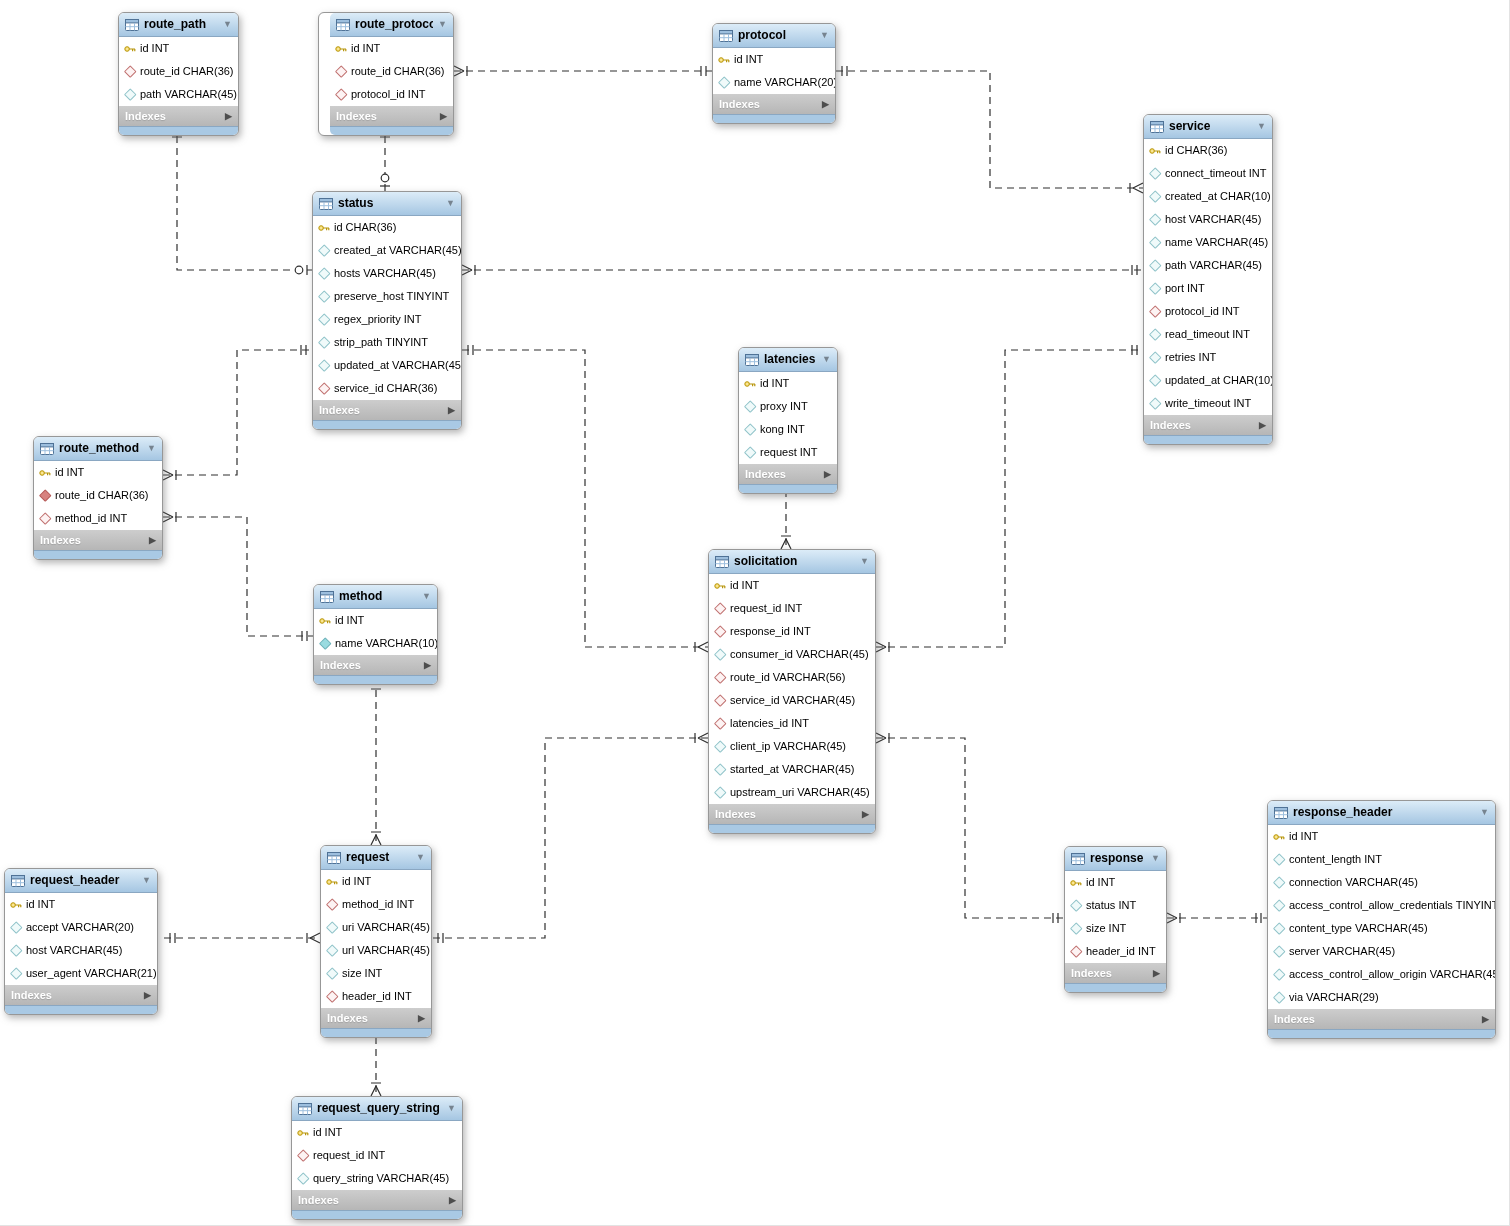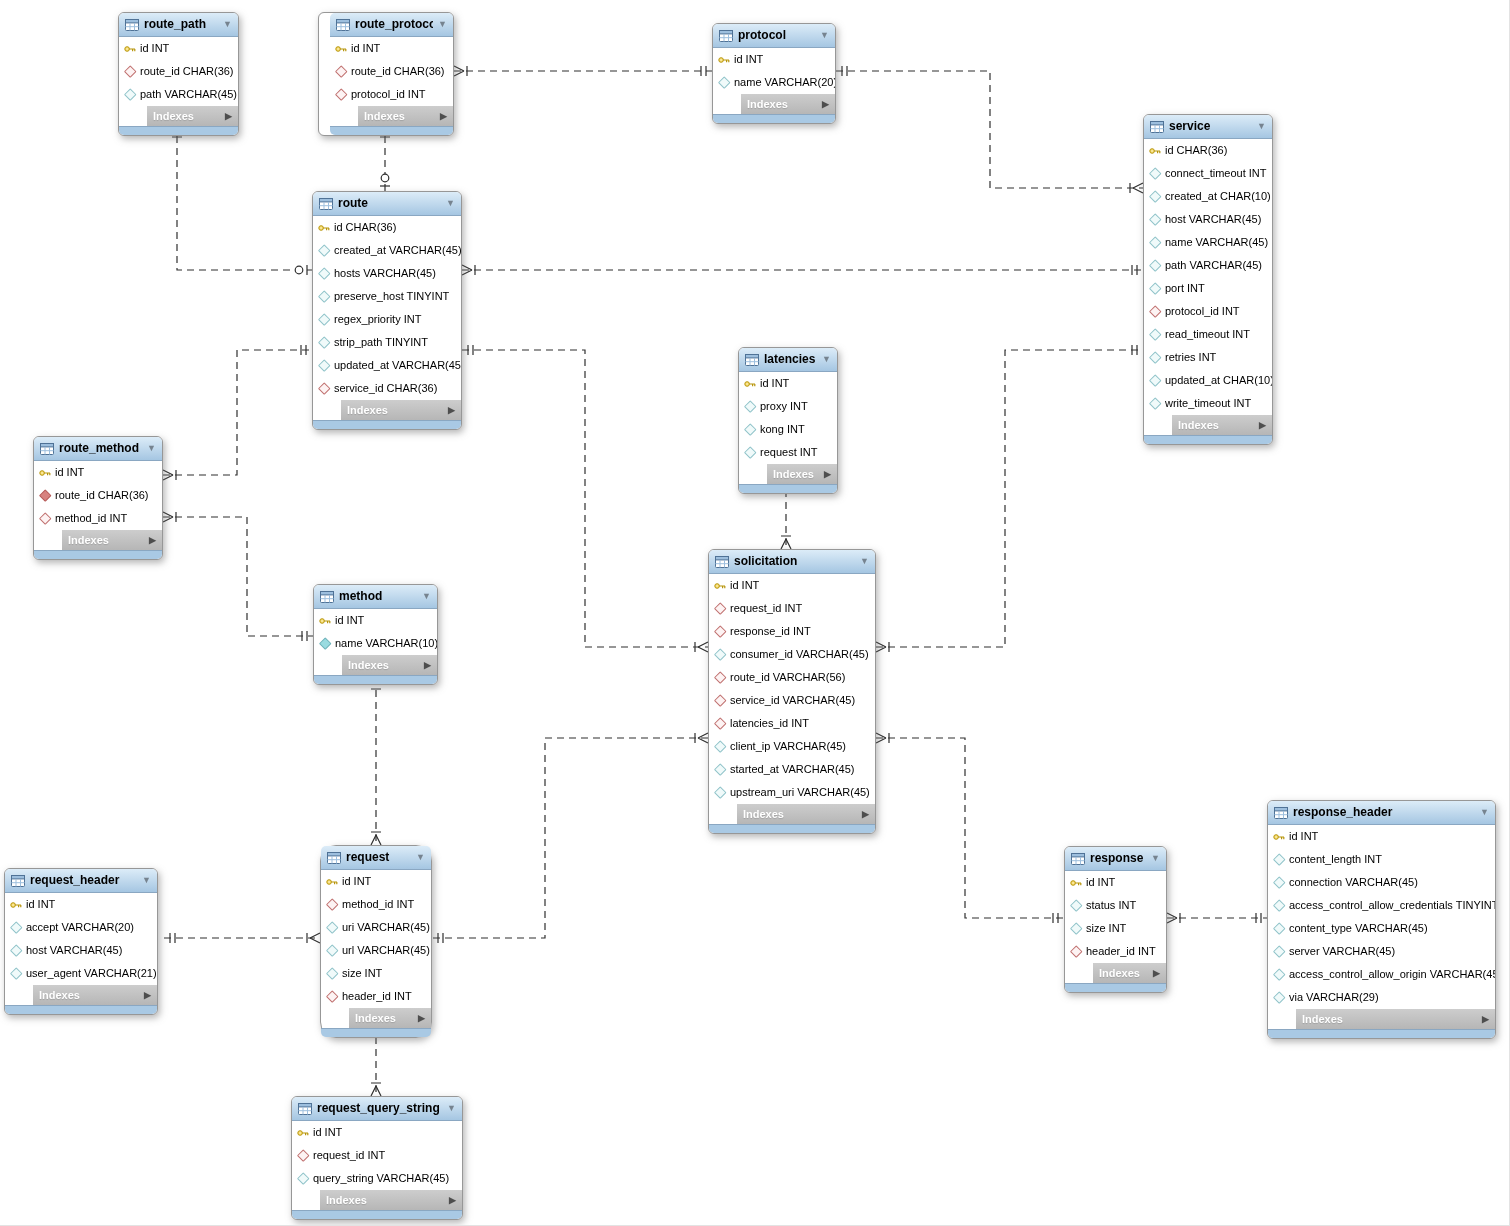--- a/index.html
+++ b/index.html
@@ -31,21 +31,20 @@
   .icw{flex:0 0 12px;width:12px;display:flex;justify-content:center;align-items:center;}
   .dia{width:6.5px;height:6.5px;transform:rotate(45deg);border-radius:1px;}
   .dia.fk{border:1px solid #c0706f;background:#fdf3f3;}
   .dia.attr{border:1px solid #8fc3c9;background:#f0fafa;}
   .dia.fk_solid{border:1px solid #b65a58;background:#d7827f;}
   .dia.attr_solid{border:1px solid #6fb3ba;background:#9adbe0;}
   .tindexes{
     display:flex;align-items:center;justify-content:space-between;padding:3px 6px;
     background:linear-gradient(#cdcdcd,#b6b6b6);color:#ffffff;font-size:11px;font-weight:bold;line-height:14px;
     text-shadow:0 1px 1px rgba(0,0,0,.15);
-    margin-left:28px;
   }
   .tindexes .expand{color:#4e4e4e;font-size:9px;text-shadow:none;}
   .tfoot{height:8px;background:#a9c9e4;border-top:1px solid #8aa7c2;border-radius:0 0 5px 5px;}
 </style>
 </head>
 <body>
 
 <div id="canvas" style="width: 1510px; height: 1226px; text-decoration: underline;">
   <svg id="edges" width="1510" height="1226">
       <g>
@@ -342,21 +341,21 @@
     </div>
     <div class="table" style="left: 312px; top: 191px; width: 150px;">
       <div class="thead">
         <svg class="icw" width="14" height="12" viewBox="0 0 14 12" style="flex:0 0 14px">
           <rect x="0.5" y="0.5" width="13" height="11" rx="1" fill="#ffffff" stroke="#4f7296"></rect>
           <rect x="0.5" y="0.5" width="13" height="3.4" fill="#9dbfde" stroke="#4f7296"></rect>
           <line x1="5" y1="4" x2="5" y2="11.5" stroke="#9dbfde"></line>
           <line x1="9.5" y1="4" x2="9.5" y2="11.5" stroke="#9dbfde"></line>
           <line x1="0.5" y1="7.7" x2="13.5" y2="7.7" stroke="#9dbfde"></line>
         </svg>
-        <span class="ttl">route</span>
+        <span class="ttl">status</span>
         <span class="collapse">▼</span>
       </div>
       <div class="trow">
         <span class="icw">
           <svg width="12" height="10" viewBox="0 0 12 10">
             <circle cx="3.1" cy="5" r="2.3" fill="#f7dc6f" stroke="#b7950b"></circle>
             <circle cx="3.1" cy="5" r="0.8" fill="#fdf3c8"></circle>
             <path d="M5.4 5 H11 M8.6 5 V7.3 M10.8 5 V7.3" stroke="#b7950b" stroke-width="1.2" fill="none"></path>
           </svg>
         </span>
@@ -605,21 +604,21 @@
           <span class="dia attr"></span>
         </span>
         <span>upstream_uri VARCHAR(45)</span>
       </div>
       <div class="tindexes">
         <span>Indexes</span>
         <span class="expand">▶</span>
       </div>
       <div class="tfoot"></div>
     </div>
-    <div class="table" style="left: 320px; top: 845px; width: 112px; border-radius: 16px;">
+    <div class="table" style="left: 320px; top: 845px; width: 112px;">
       <div class="thead">
         <svg class="icw" width="14" height="12" viewBox="0 0 14 12" style="flex:0 0 14px">
           <rect x="0.5" y="0.5" width="13" height="11" rx="1" fill="#ffffff" stroke="#4f7296"></rect>
           <rect x="0.5" y="0.5" width="13" height="3.4" fill="#9dbfde" stroke="#4f7296"></rect>
           <line x1="5" y1="4" x2="5" y2="11.5" stroke="#9dbfde"></line>
           <line x1="9.5" y1="4" x2="9.5" y2="11.5" stroke="#9dbfde"></line>
           <line x1="0.5" y1="7.7" x2="13.5" y2="7.7" stroke="#9dbfde"></line>
         </svg>
         <span class="ttl">request</span>
         <span class="collapse">▼</span>

